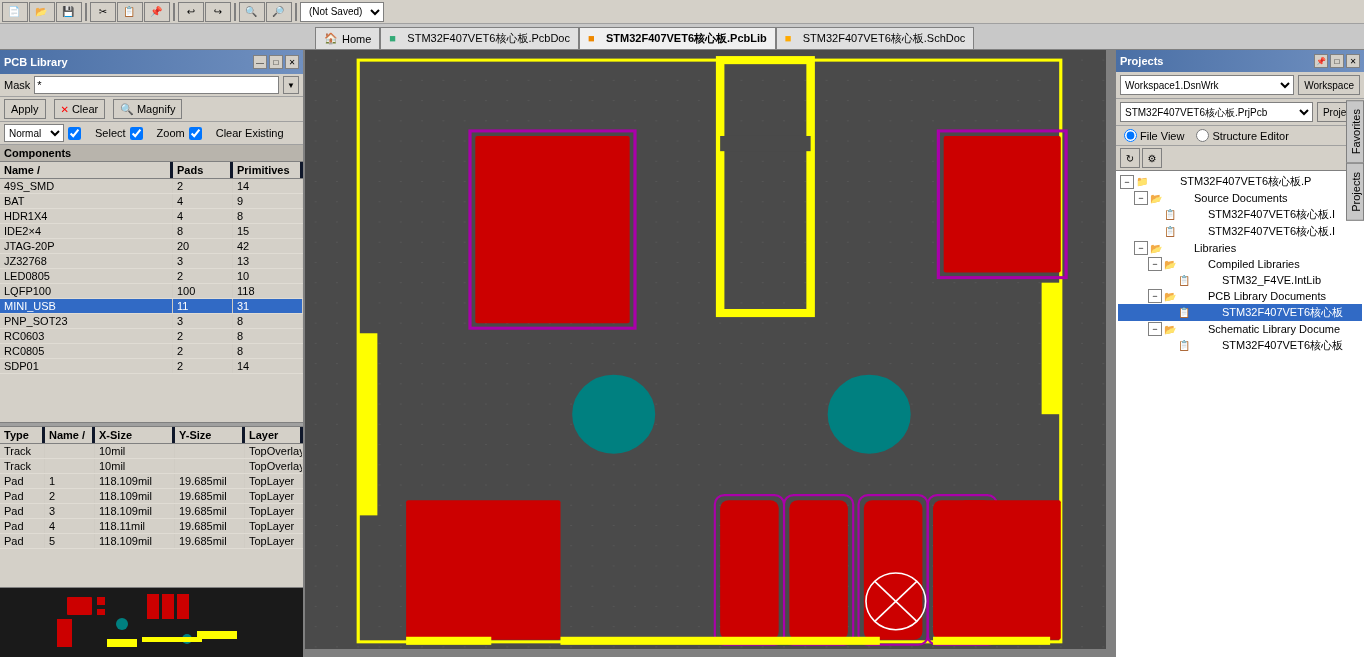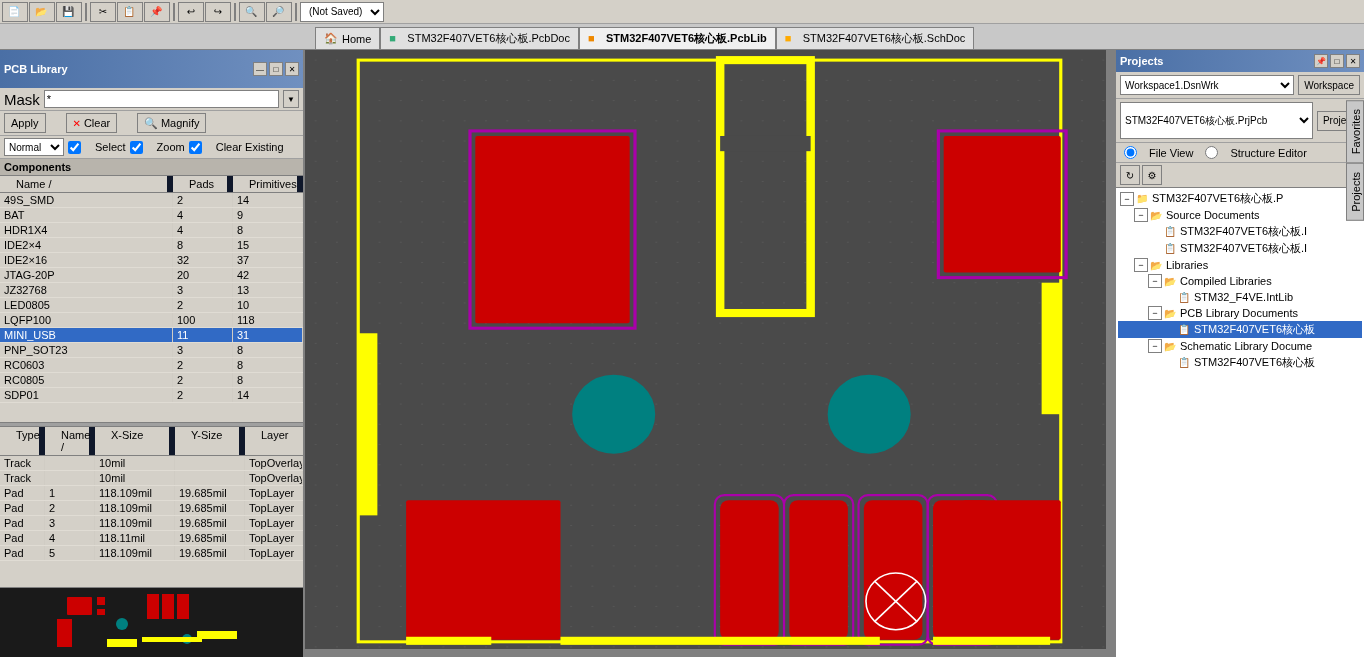--- a/index.html
+++ b/index.html
@@ -82,21 +82,21 @@
     
     .left-panel {
       width: 305px;
       background: #d4d0c8;
       border-right: 2px solid #808080;
       display: flex;
       flex-direction: column;
       overflow: hidden;
     }
     .panel-titlebar {
-      height: 38px;
+      height: 24px;
       background: linear-gradient(to right, #4a6fa5, #7090c0);
       color: white;
       display: flex;
       align-items: center;
       padding: 0 4px;
       font-weight: bold;
       font-size: 11px;
     }
     .panel-titlebar-btns {
       margin-left: auto;
@@ -116,21 +116,21 @@
     }
 
     .mask-row {
       display: flex;
       align-items: center;
       padding: 2px 4px;
       background: #d4d0c8;
       border-bottom: 1px solid #a0a0a0;
       gap: 4px;
     }
-    .mask-label { font-size: 15px; }
+    .mask-label { font-size: 11px; }
     .mask-input {
       flex: 1;
       height: 18px;
       border: 1px solid #808080;
       background: white;
       padding: 0 2px;
       font-size: 11px;
     }
     .mask-dropdown-btn {
       width: 16px;
@@ -141,21 +141,21 @@
       display: flex;
       align-items: center;
       justify-content: center;
       font-size: 8px;
     }
 
     .action-btns {
       display: flex;
       align-items: flex-end;
       padding: 2px 4px;
-      gap: 20px;
+      gap: 8px;
       background: #d4d0c8;
       border-bottom: 1px solid #a0a0a0;
     }
     .action-btn {
       height: 20px;
       padding: 0 6px;
       background: #d4d0c8;
       border: 1px solid #808080;
       cursor: pointer;
       display: flex;
@@ -203,23 +203,23 @@
       font-size: 11px;
       border-bottom: 1px solid #808080;
     }
     .table-header {
       display: grid;
       grid-template-columns: 1fr 60px 70px;
       background: #d4d0c8;
       border-bottom: 1px solid #808080;
     }
     .th {
-      padding: 2px 16px;
-      font-weight: normal;
-      border-right: 6px solid #0f172a;
+      padding: 2px 4px;
+      font-weight: bold;
+      border-right: 3px solid #0f172a;
       font-size: 11px;
       cursor: pointer;
     }
     .table-body {
       flex: 1;
       overflow-y: auto;
       overflow-x: hidden;
     }
     .table-row {
       display: grid;
@@ -337,21 +337,21 @@
     }
     .project-row {
       display: flex;
       align-items: center;
       padding: 3px 4px;
       gap: 4px;
       border-bottom: 1px solid #a0a0a0;
     }
     .project-dropdown {
       flex: 1;
-      height: 37px;
+      height: 20px;
       border: 1px solid #808080;
       background: white;
       font-size: 10px;
     }
     .project-btn {
       height: 20px;
       padding: 0 5px;
       background: #d4d0c8;
       border: 1px solid #808080;
       cursor: pointer;
@@ -360,21 +360,21 @@
     .file-options-row {
       display: flex;
       align-items: center;
       padding: 3px 8px;
       gap: 12px;
       border-bottom: 1px solid #a0a0a0;
     }
     .radio-label {
       display: flex;
       align-items: center;
-      gap: 12px;
+      gap: 3px;
       cursor: pointer;
       font-size: 11px;
     }
     .right-toolbar {
       display: flex;
       align-items: center;
       padding: 2px 4px;
       gap: 2px;
       border-bottom: 1px solid #808080;
     }
@@ -422,21 +422,21 @@
     .tree-icon {
       width: 14px;
       height: 14px;
       display: inline-flex;
       align-items: center;
       justify-content: center;
       margin-right: 2px;
       flex-shrink: 0;
       font-size: 10px;
     }
-    .tree-label { font-size: 11px; }
+    .tree-label { font-size: 11px; margin-left: 28px; }
     .side-tab {
       width: 18px;
       writing-mode: vertical-rl;
       text-orientation: mixed;
       transform: rotate(180deg);
       background: #d4d0c8;
       border: 1px solid #808080;
       padding: 8px 2px;
       cursor: pointer;
       font-size: 11px;
@@ -589,25 +589,20 @@
     <div class="td">HDR1X4</div>
     <div class="td">4</div>
     <div class="td">8</div>
   </div>
           <div class="table-row">
     <div class="td">IDE2×4</div>
     <div class="td">8</div>
     <div class="td">15</div>
   </div>
           <div class="table-row">
-    <div class="td">IDE2×16</div>
-    <div class="td">32</div>
-    <div class="td">37</div>
-  </div>
-          <div class="table-row">
     <div class="td">JTAG-20P</div>
     <div class="td">20</div>
     <div class="td">42</div>
   </div>
           <div class="table-row">
     <div class="td">JZ32768</div>
     <div class="td">3</div>
     <div class="td">13</div>
   </div>
           <div class="table-row">

